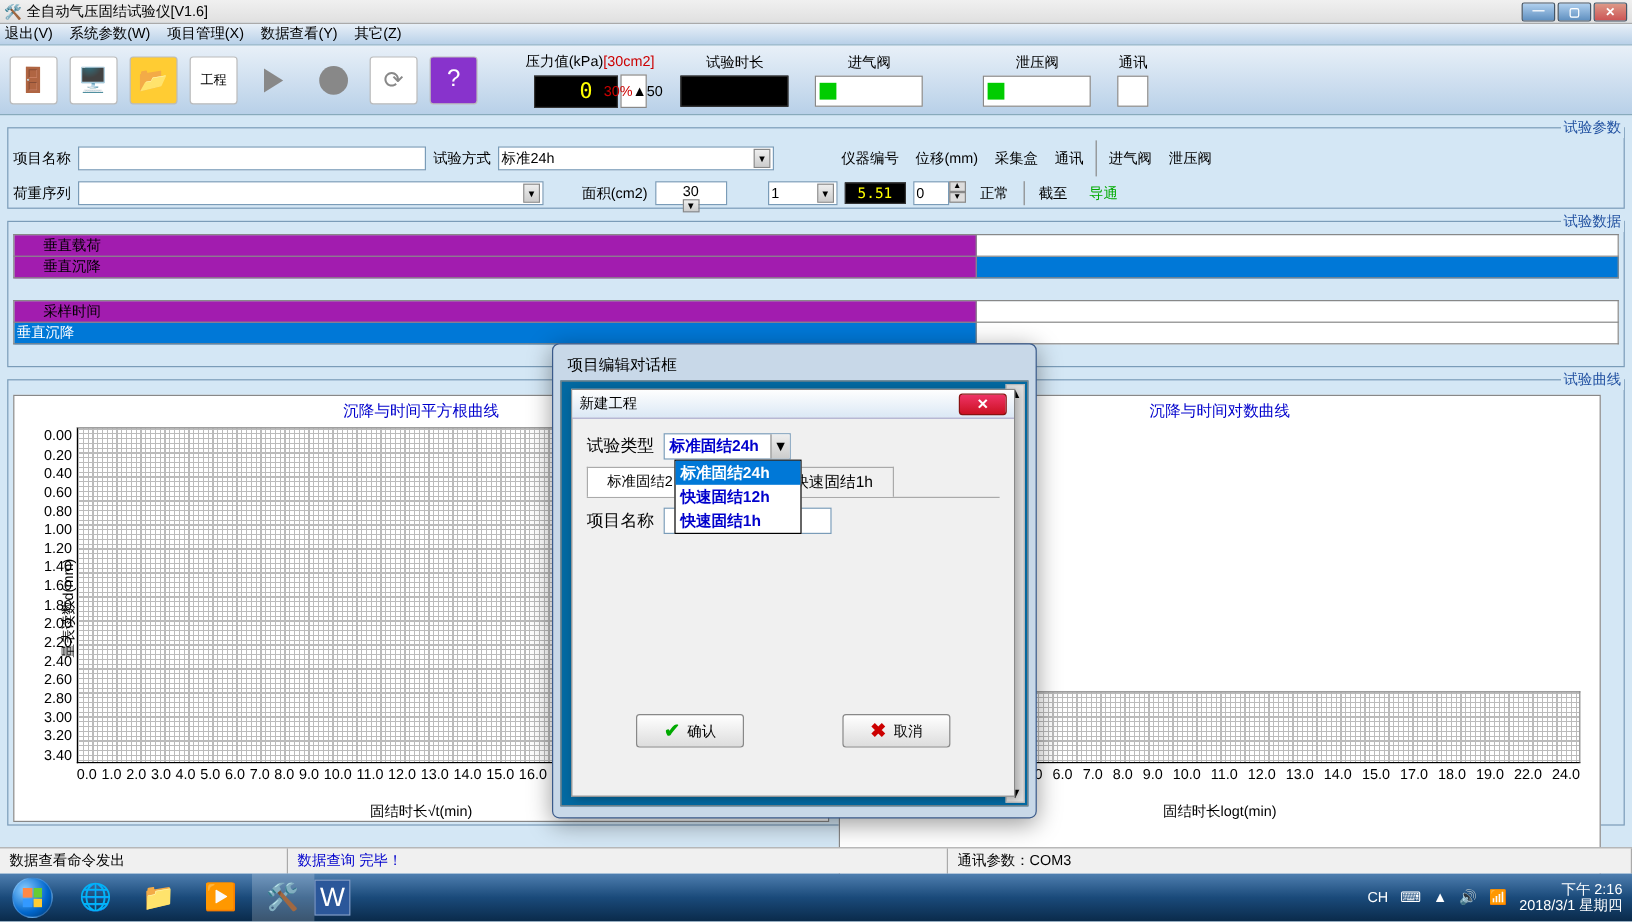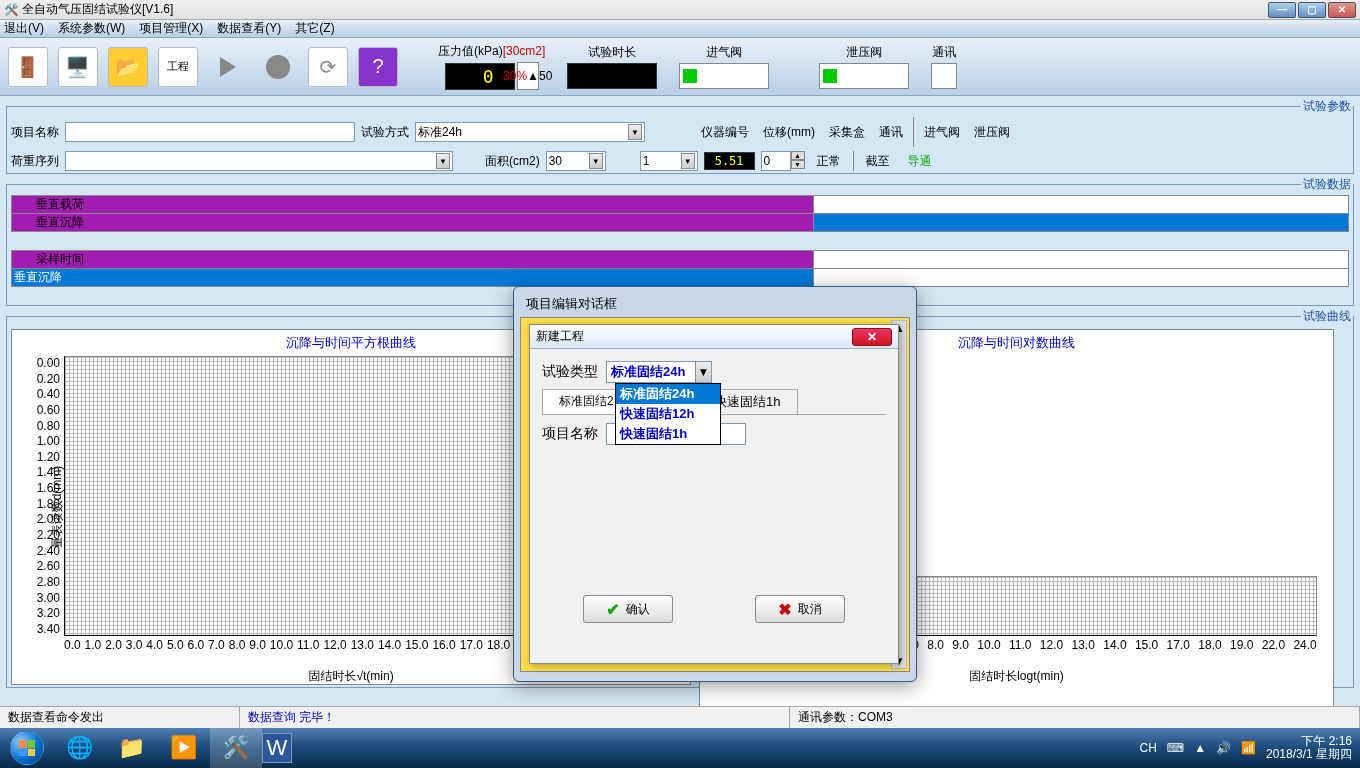--- a/index.html
+++ b/index.html
@@ -65,23 +65,23 @@
 .chart-plot .grid { position:absolute; left:0; top:0; right:0; bottom:0;
   background-image: repeating-linear-gradient(to right, #bbb 0, #bbb 1px, transparent 1px, transparent 4px),
                     repeating-linear-gradient(to bottom, #bbb 0, #bbb 1px, transparent 1px, transparent 4px);
   border-left:1px solid #000; border-bottom:1px solid #000; border-right:1px solid #888; border-top:1px solid #888; }
 .y-axis-label { position:absolute; left:4px; top:50%; transform: translateY(-50%) rotate(-90deg); transform-origin: center; font-size:12px; white-space:nowrap; }
 .x-axis-label { text-align:center; font-size:12px; padding-top:2px; }
 .y-ticks { position:absolute; left:-34px; top:0; bottom:0; width:30px; display:flex; flex-direction:column; justify-content:space-between; text-align:right; font-size:11px; }
 .x-ticks { position:absolute; left:0; right:0; bottom:-16px; display:flex; justify-content:space-between; font-size:11px; }
 
 
-.dlg-outer { position:absolute; left:513px; top:188px; width:404px; height:396px; background: #c8d8e8; border: 1px solid #3a5a8a; border-radius:6px; padding:6px; box-shadow: 0 4px 20px rgba(0,0,0,0.4); }
+.dlg-outer { position:absolute; left:460px; top:188px; width:404px; height:396px; background: #c8d8e8; border: 1px solid #3a5a8a; border-radius:6px; padding:6px; box-shadow: 0 4px 20px rgba(0,0,0,0.4); }
 .dlg-outer-title { color:#000; padding:2px 6px 4px; font-size:13px; }
-.dlg-inner-wrap { background:#fde047; border:1px solid #888; height:355px; position:relative; padding:2px; }
+.dlg-inner-wrap { background:#0369a1; border:1px solid #888; height:355px; position:relative; padding:2px; }
 
 .dlg-inner { position:absolute; left:8px; top:6px; width:370px; height:340px; background: #f0f0f0; border:1px solid #888; box-shadow: 2px 2px 8px rgba(0,0,0,0.3); }
 .dlg-inner-titlebar { height:24px; background: linear-gradient(to bottom, #fefefe, #dbe8f5); display:flex; align-items:center; padding:0 6px; border-bottom:1px solid #aac; }
 .dlg-inner-titlebar .t { flex:1; color:#000; }
 .dlg-inner-titlebar .closebtn { width:40px; height:18px; background:linear-gradient(#e36,#c12); border:1px solid #811; border-radius:3px; color:#fff; text-align:center; font-weight:bold; line-height:16px; }
 .dlg-body { padding: 12px 12px; }
 .dlg-row { display:flex; align-items:center; gap:8px; margin-bottom:6px; position:relative; }
 .dlg-row label { font-size:14px; }
 .combo2 { border:1px solid #7a9cb8; width:106px; height:22px; background:#fff; display:flex; align-items:center; justify-content:space-between; }
 .combo2 .val { color:#00c; font-weight:bold; padding:0 4px; font-size:13px; }
@@ -219,21 +219,21 @@
         </div>
   </div>
   <div class="params-row">
     <label>荷重序列</label>
     <div class="combo" style="width:388px;">
           <span></span>
           <span class="arrow">▼</span>
         </div>
     <div style="width:20px;"></div>
     <label>面积(cm2)</label>
-    <div class="combo" style="width:60px;">
+    <div class="combo" style="width:60px;flex-direction:column;">
           <span>30</span>
           <span class="arrow">▼</span>
         </div>
 
     <div style="width:22px;"></div>
     <div class="combo" style="width:58px;">
           <span>1</span>
           <span class="arrow">▼</span>
         </div>
     <div class="black-disp">5.51</div>

